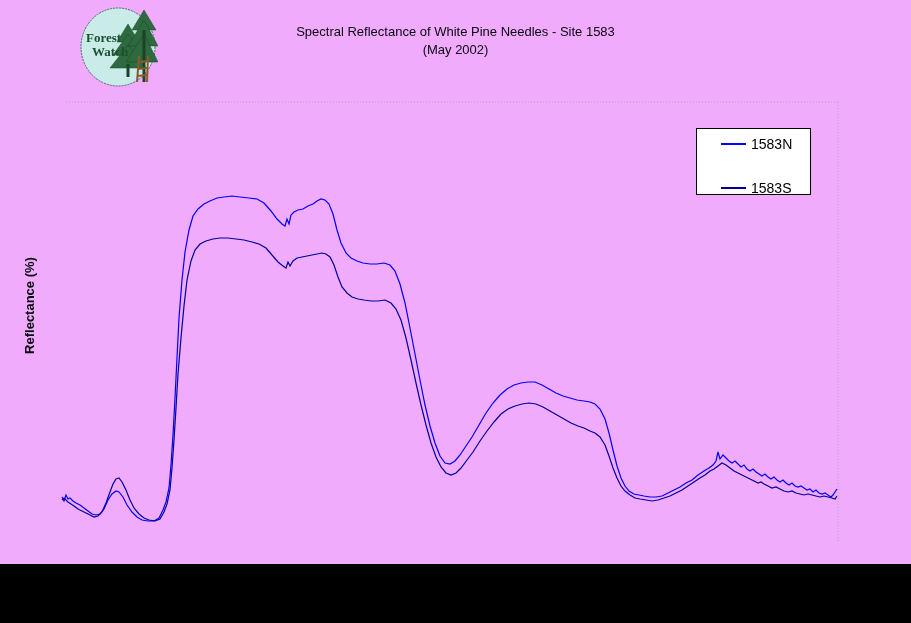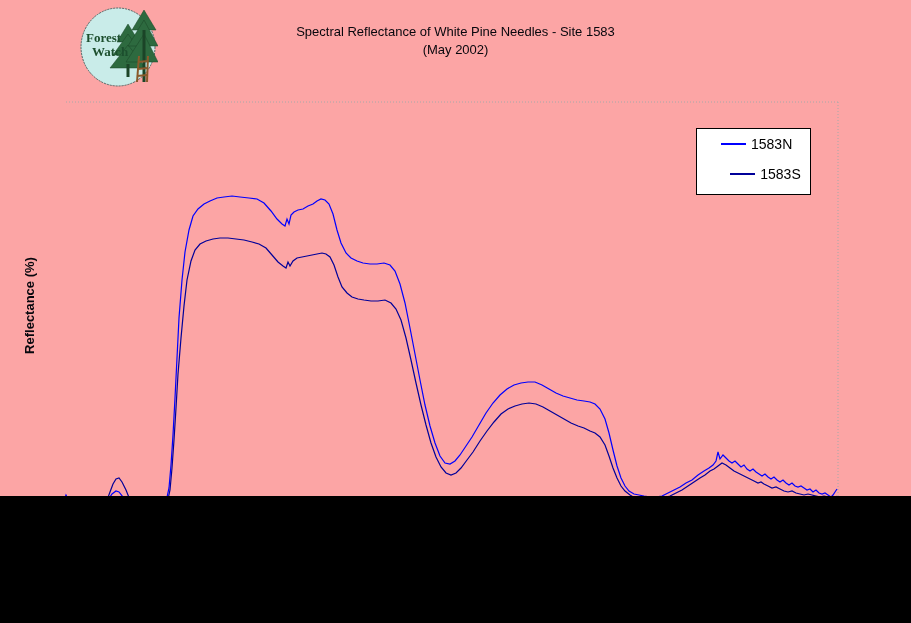--- a/index.html
+++ b/index.html
@@ -1,29 +1,29 @@
 <!DOCTYPE html>
 <html><head>
 <meta charset="utf-8">
 <style>
   html,body{margin:0;padding:0;background:#000;}
-  #canvas{position:relative;width:911px;height:496px;background:#fca5a5;overflow:hidden;
+  #canvas{position:relative;width:911px;height:564px;background:#f0abfc;overflow:hidden;
           font-family:"Liberation Sans", sans-serif;}
   
   .ghost-text{color:#07070d;position:absolute;white-space:nowrap;}
   .title-1{left:0;right:0;top:24px;text-align:center;font-size:13px;}
   .title-2{left:0;right:0;top:42px;text-align:center;font-size:13px;}
   .x-label{left:352px;width:216px;top:571px;text-align:center;font-size:14px;font-weight:bold;}
   .y-label{left:-36px;top:298px;width:130px;text-align:center;font-size:13px;font-weight:bold;
            transform:rotate(-90deg);transform-origin:center;}
   #plot-svg{position:absolute;left:0;top:0;}
   .legend{position:absolute;left:696px;top:128px;width:115px;height:67px;background:#ffffff;
           border:1px solid #000;box-sizing:border-box;}
   .legend-row{display:flex;align-items:center;height:24px;margin-top:3px;}
-  .legend-row.second{margin-top:6px;justify-content:center;}
+  .legend-row.second{margin-top:20px;}
   .legend-line{width:25px;height:2px;margin-left:24px;flex:none;}
   .legend-label{font-size:14px;color:#000;margin-left:5px;letter-spacing:0px;}
   .logo{position:absolute;left:78px;top:4px;width:80px;height:85px;}
 </style>
 </head>
 <body>
 
 <div id="canvas">
 
   <svg class="logo" viewBox="0 0 80 85">

